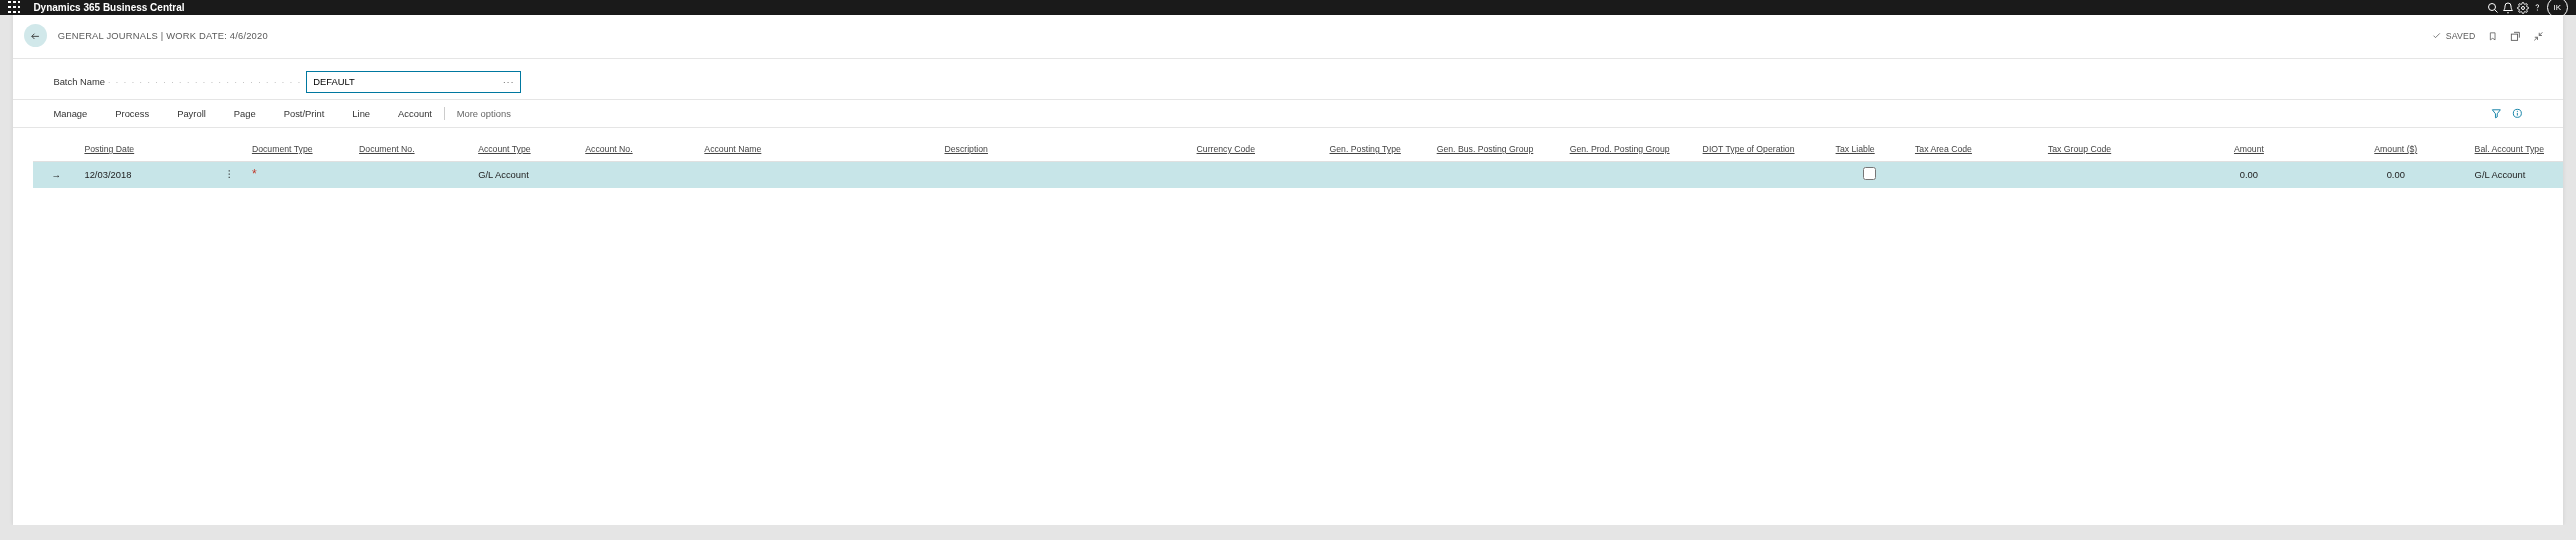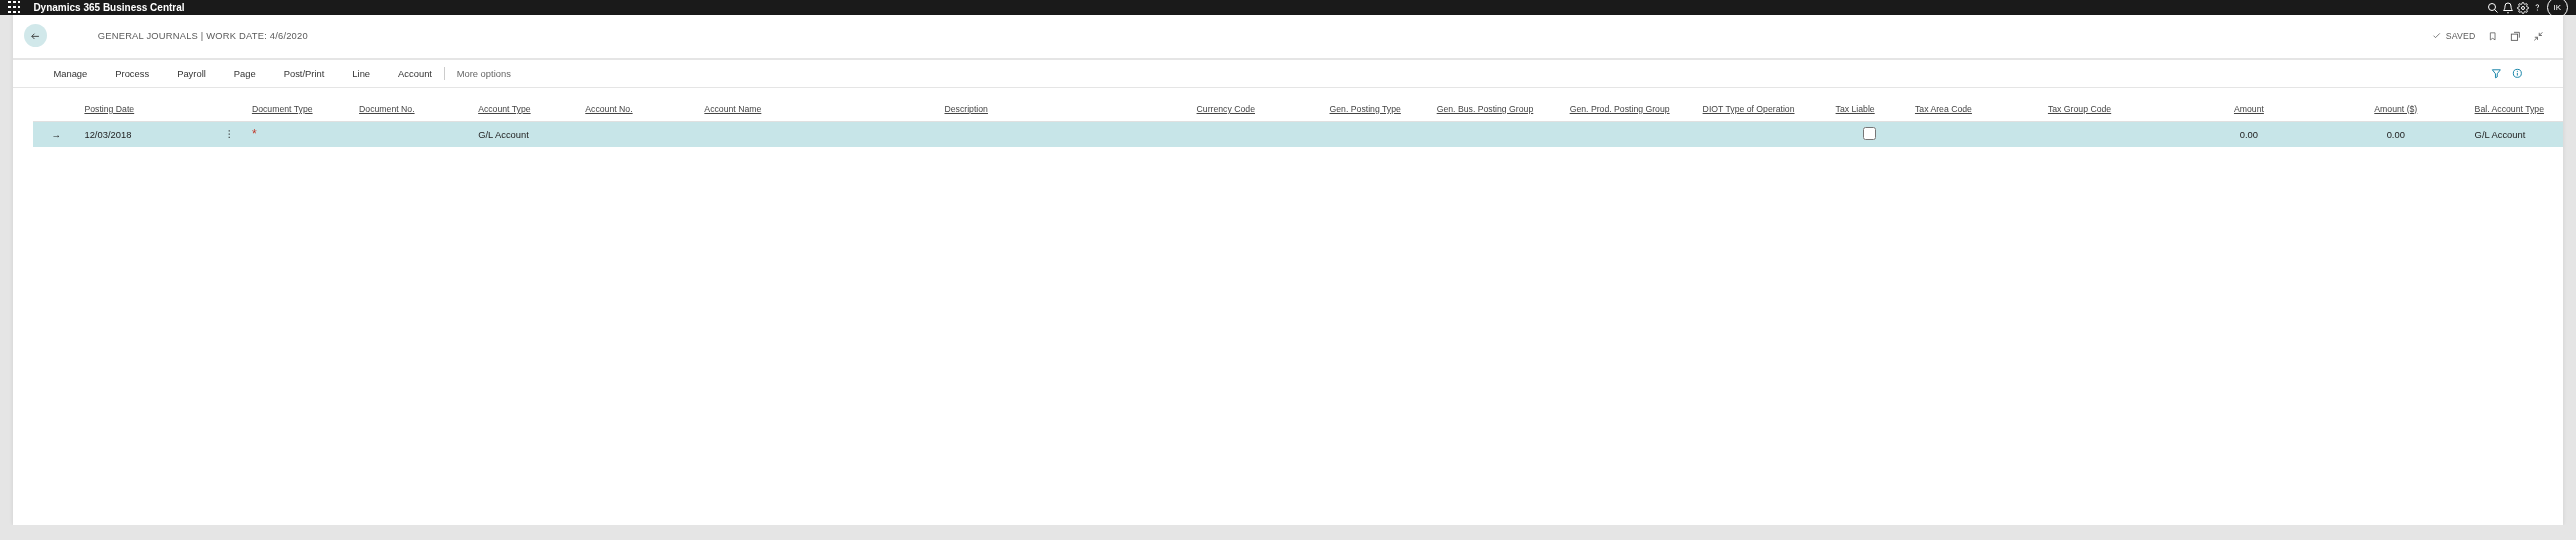--- a/index.html
+++ b/index.html
@@ -15,21 +15,21 @@
 .topbar-icon { color: #fff; width: 12px; height: 12px; display: flex; align-items: center; justify-content: center; cursor: pointer; }
 .user-avatar { width: 21.5px; height: 21.5px; border: 0.7px solid #fff; border-radius: 50%; display: flex; align-items: center; justify-content: center; font-size: 8px; cursor: pointer; }
 
 
 .page-wrap { padding: 0 13.4px; }
 .page { background: #fff; margin-top: 0; min-height: 510px; position: relative; box-shadow: 0 0 4px rgba(0,0,0,0.1); }
 
 
 .page-header { display: flex; align-items: center; padding: 9.4px 19px 10.7px 10.7px; border-bottom: 0.7px solid #e5e5e5; }
 .back-btn { width: 23px; height: 23px; border-radius: 50%; background: #d1e8ea; display: flex; align-items: center; justify-content: center; cursor: pointer; margin-right: 10.7px; color: #333; }
-.page-title { font-size: 9.4px; letter-spacing: 0.2px; color: #5a5a5a; text-transform: uppercase; margin-left: 40px; }
+.page-title { font-size: 9.4px; letter-spacing: 0.2px; color: #5a5a5a; text-transform: uppercase; }
 .header-spacer { flex: 1; }
 .header-actions { display: flex; align-items: center; gap: 12px; color: #5a5a5a; }
 .saved-badge { display: flex; align-items: center; gap: 4px; font-size: 8.7px; color: #5a5a5a; letter-spacing: 0.2px; }
 .hdr-icon { width: 10.7px; height: 10.7px; cursor: pointer; display: flex; align-items: center; justify-content: center; }
 
 
 .batch-row { padding: 12px 40px 6.7px; display: flex; align-items: center; }
 .batch-label { font-size: 9.4px; color: #333; }
 .batch-dots { color: #bbb; letter-spacing: 1.3px; margin: 0 4px 0 2.7px; font-size: 8.7px; }
 .batch-input-wrap { position: relative; border: 0.7px solid #0078a0; height: 21.5px; width: 215px; display: flex; align-items: center; padding: 0 20px 0 6.7px; }
@@ -165,20 +165,28 @@
           <svg width="10.7" height="10.7" viewBox="0 0 24 24" fill="none" stroke="#5a5a5a" stroke-width="2">
               <polyline points="4 14 10 14 10 20"></polyline>
               <polyline points="20 10 14 10 14 4"></polyline>
               <line x1="14" y1="10" x2="21" y2="3"></line>
               <line x1="3" y1="21" x2="10" y2="14"></line>
             </svg>
         </div>
       </div>
     </div>
 
+    <div class="batch-row">
+      <span class="batch-label">Batch Name</span>
+      <span class="batch-dots">· · · · · · · · · · · · · · · · · · · · · · · · ·</span>
+      <div class="batch-input-wrap">
+        <input class="batch-input" value="DEFAULT" style="">
+        <span class="batch-more">···</span>
+      </div>
+    </div>
 
     <div class="toolbar">
       <div class="toolbar-items">
         <span class="toolbar-item">Manage</span>
         <span class="toolbar-item">Process</span>
         <span class="toolbar-item">Payroll</span>
         <span class="toolbar-item">Page</span>
         <span class="toolbar-item">Post/Print</span>
         <span class="toolbar-item">Line</span>
         <span class="toolbar-item">Account</span>

